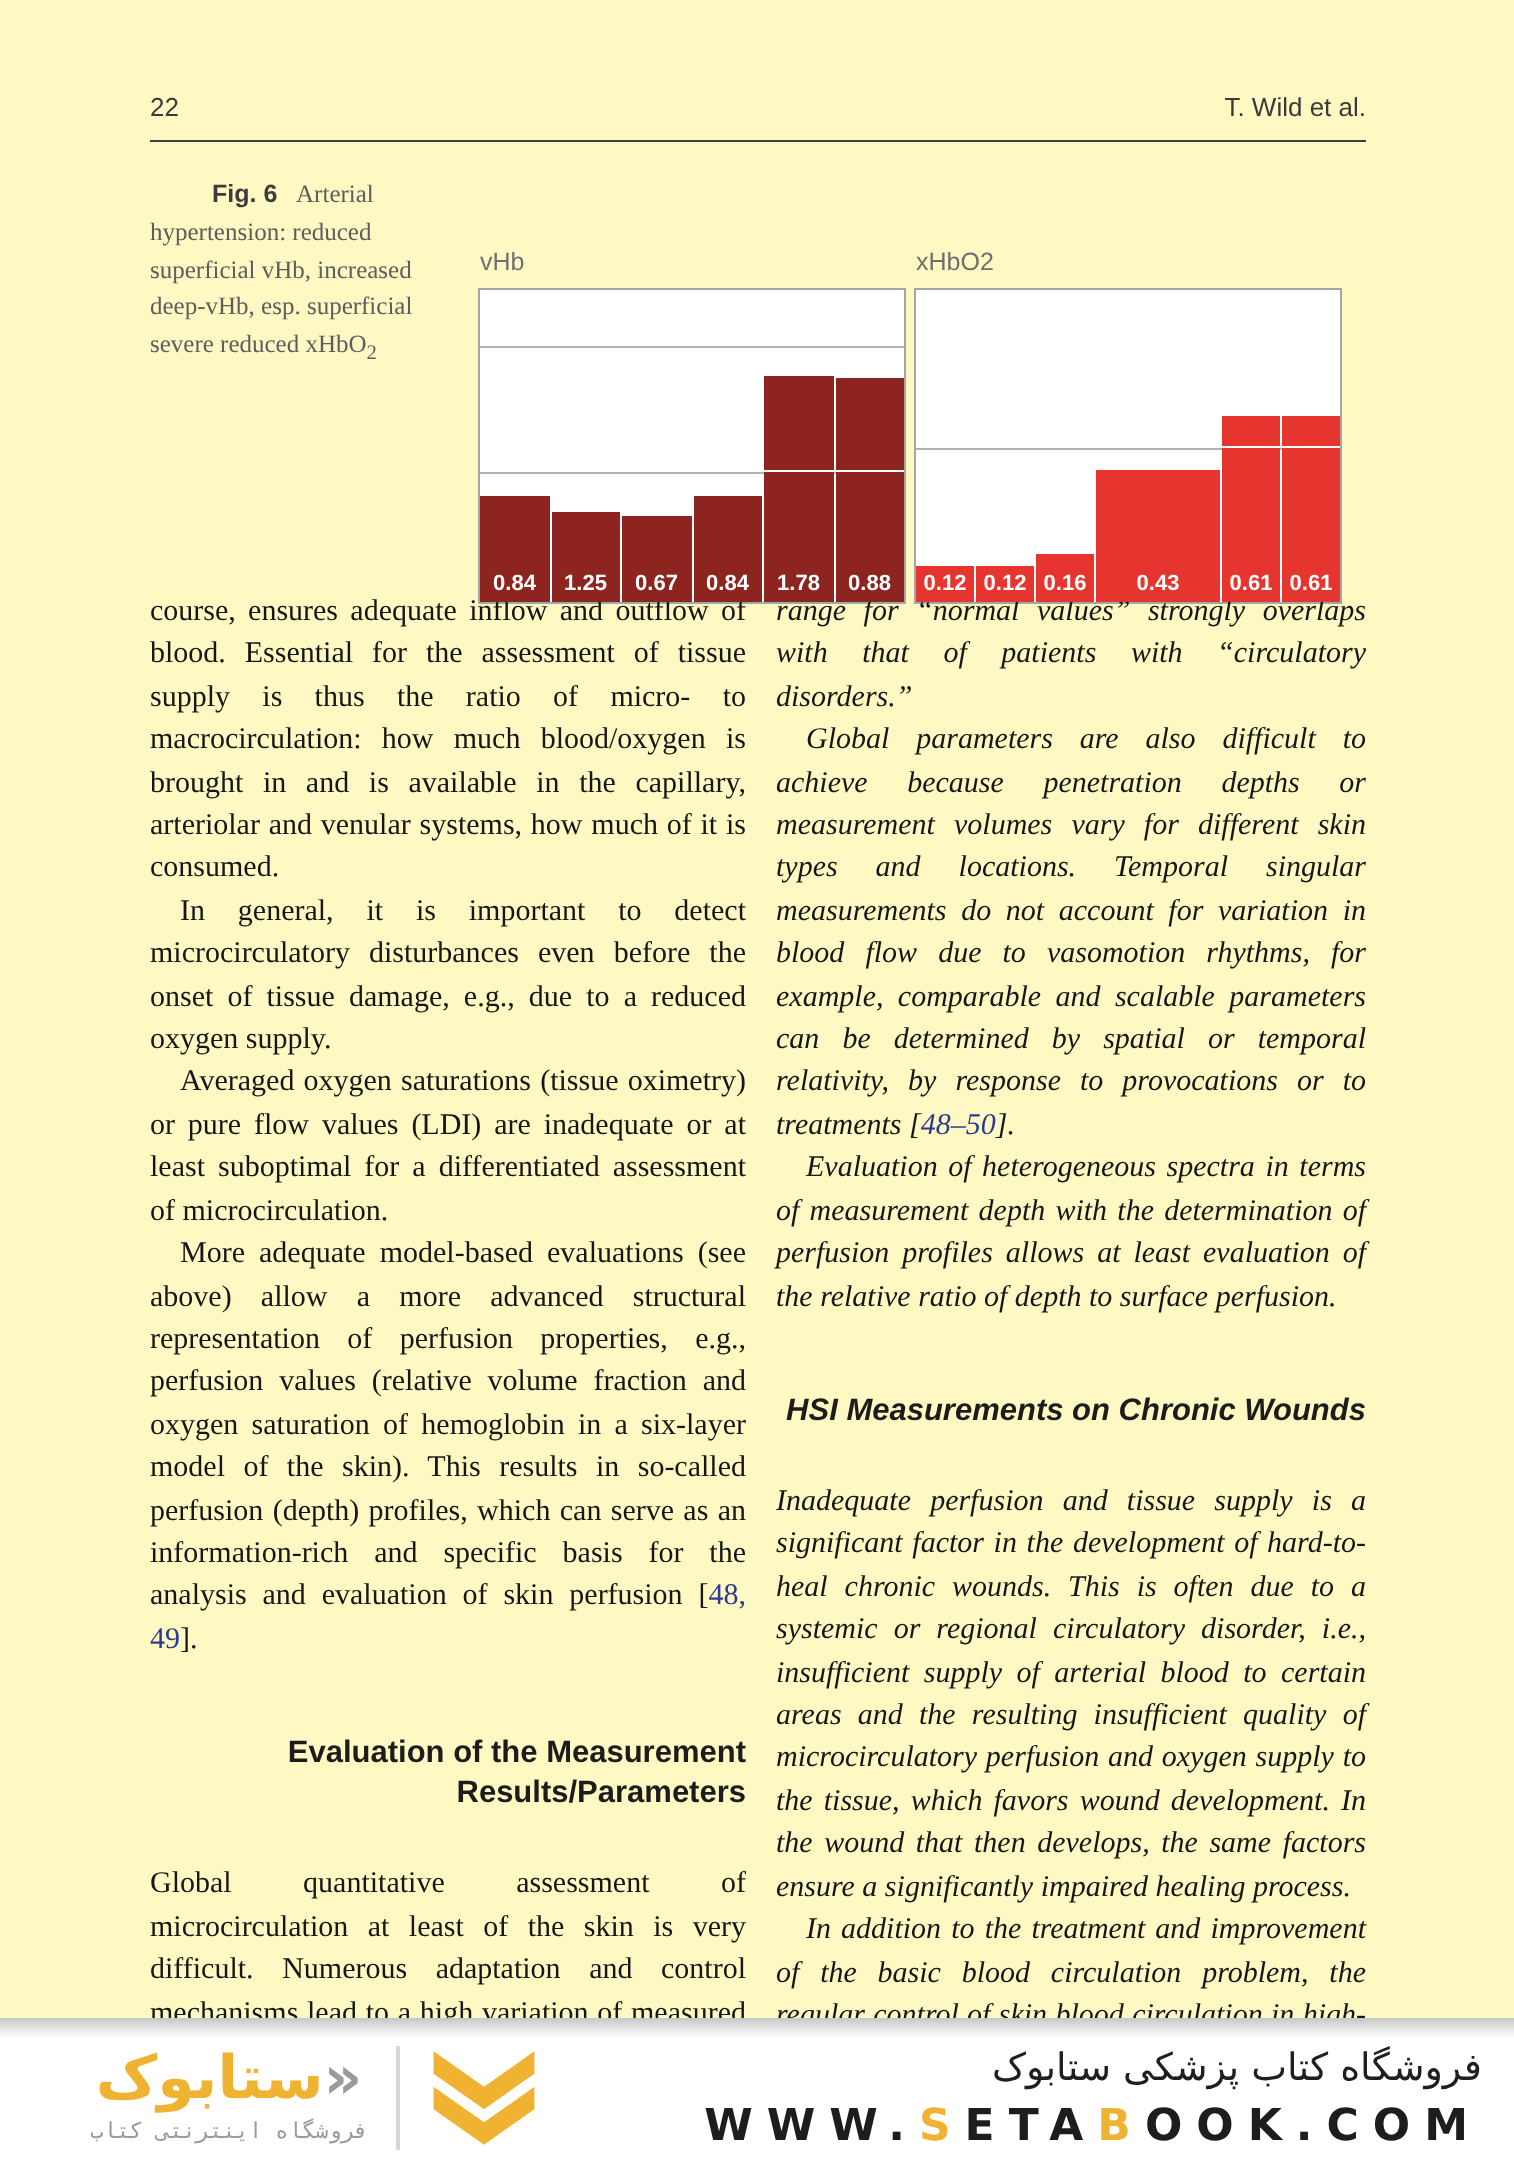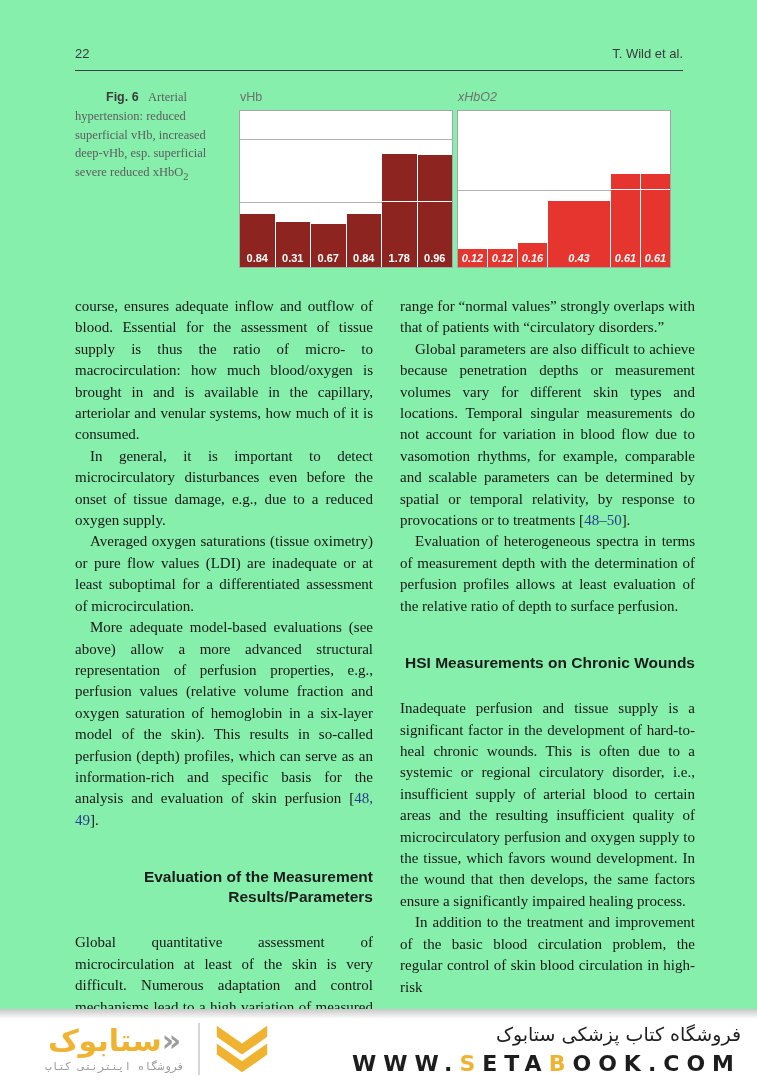--- a/index.html
+++ b/index.html
@@ -1,43 +1,43 @@
 <!DOCTYPE html>
 <html><head>
 <meta charset="utf-8">
 <style>
   html,body{margin:0;padding:0;background:#ffffff;}
-  .page{position:relative;width:757px;height:1079px;background:#86efac;overflow:hidden;
+  .page{position:relative;width:757px;height:1079px;background:#fef9c3;overflow:hidden;
         font-family:"Liberation Serif",serif;color:#151515;}
 
   
   .header{position:absolute;left:75px;top:46px;width:608px;display:flex;justify-content:space-between;
           align-items:flex-end;font-family:"Liberation Sans",sans-serif;font-size:13px;color:#3a3a3a;
           padding-bottom:9px;border-bottom:1.5px solid #3f3f3f;}
 
   
   .figure{position:absolute;left:75px;top:88px;width:608px;display:flex;}
   .caption{width:152px;margin-right:12px;font-size:12.5px;line-height:1.5;color:#5d5d5d;}
   .caption b{font-family:"Liberation Sans",sans-serif;color:#3c3c3c;font-size:12.5px;padding-left:31px;}
-  .chart{width:206px;margin-right:12px;}
-  .chart:last-child{margin-right:0;font-style:italic;}
+  .chart{width:206px;margin-right:12px;margin-top:34px;}
+  .chart:last-child{margin-right:0;}
   .chart-title{font-family:"Liberation Sans",sans-serif;font-size:12.5px;color:#6f6f6f;margin:2px 0 6px 1px;}
   .plot{position:relative;width:212px;height:156px;border:1px solid #a6a6a6;background:#fff;}
   .gl{position:absolute;left:0;right:0;height:1px;}
   .gl.gray{background:#b3b3b3;z-index:0;}
   .gl.white{background:#ffffff;z-index:2;}
   .bars{position:absolute;left:0;right:0;top:0;bottom:0;display:flex;align-items:flex-end;gap:1px;z-index:1;}
   .bar{flex:1;position:relative;}
   .bar-label{position:absolute;left:0;right:0;bottom:3px;text-align:center;
              font-family:"Liberation Sans",sans-serif;font-size:11px;font-weight:bold;color:#ffffff;}
 
   
   .col{position:absolute;top:296px;font-size:15px;line-height:21.4px;text-align:justify;color:#161616;}
   .col-left{left:75px;width:298px;}
-  .col-right{left:400px;width:295px;}
+  .col-right{left:388px;width:295px;font-style:italic;}
   .col p{margin:0;}
   .col p.indent{text-indent:15px;}
   .col h2{font-family:"Liberation Sans",sans-serif;font-size:15.5px;line-height:1.3;color:#1c1c1c;
           margin:36px 0 25px 0;text-align:right;}
   .ref{color:#2c3b8f;cursor:pointer;}
 
   
   .footer{position:absolute;left:0;right:0;bottom:0;height:70px;background:#ffffff;margin-top:31px;}
   .footer::before{content:"";position:absolute;left:0;right:0;top:0;height:10px;
                   background:linear-gradient(to bottom,#c7c7c7,rgba(255,255,255,0));}
@@ -78,33 +78,33 @@
       <div class="plot">
           <div class="gl gray" style="bottom: 40.8163%;"></div>
           <div class="gl white" style="bottom: calc(40.8163% + 1px);"></div>
           <div class="gl gray" style="bottom: 81.6327%;"></div>
           <div class="gl white" style="bottom: calc(81.6327% + 1px);"></div>
           <div class="bars">
             <div class="bar" style="height: 34.2857%; background: rgb(141, 36, 32);">
               <div class="bar-label">0.84</div>
             </div>
             <div class="bar" style="height: 28.9796%; background: rgb(141, 36, 32);">
-              <div class="bar-label">0.31</div>
+              <div class="bar-label">1.25</div>
             </div>
             <div class="bar" style="height: 27.3469%; background: rgb(141, 36, 32);">
               <div class="bar-label">0.67</div>
             </div>
             <div class="bar" style="height: 34.2857%; background: rgb(141, 36, 32);">
               <div class="bar-label">0.84</div>
             </div>
             <div class="bar" style="height: 72.6531%; background: rgb(141, 36, 32);">
               <div class="bar-label">1.78</div>
             </div>
             <div class="bar" style="height: 71.8367%; background: rgb(141, 36, 32);">
-              <div class="bar-label">0.96</div>
+              <div class="bar-label">0.88</div>
             </div>
           </div>
         </div>
     </div>
     <div class="chart">
       <div class="chart-title">xHbO2</div>
       <div class="plot">
           <div class="gl gray" style="bottom: 49.0196%;"></div>
           <div class="gl white" style="bottom: calc(49.0196% + 1px);"></div>
           <div class="bars">

